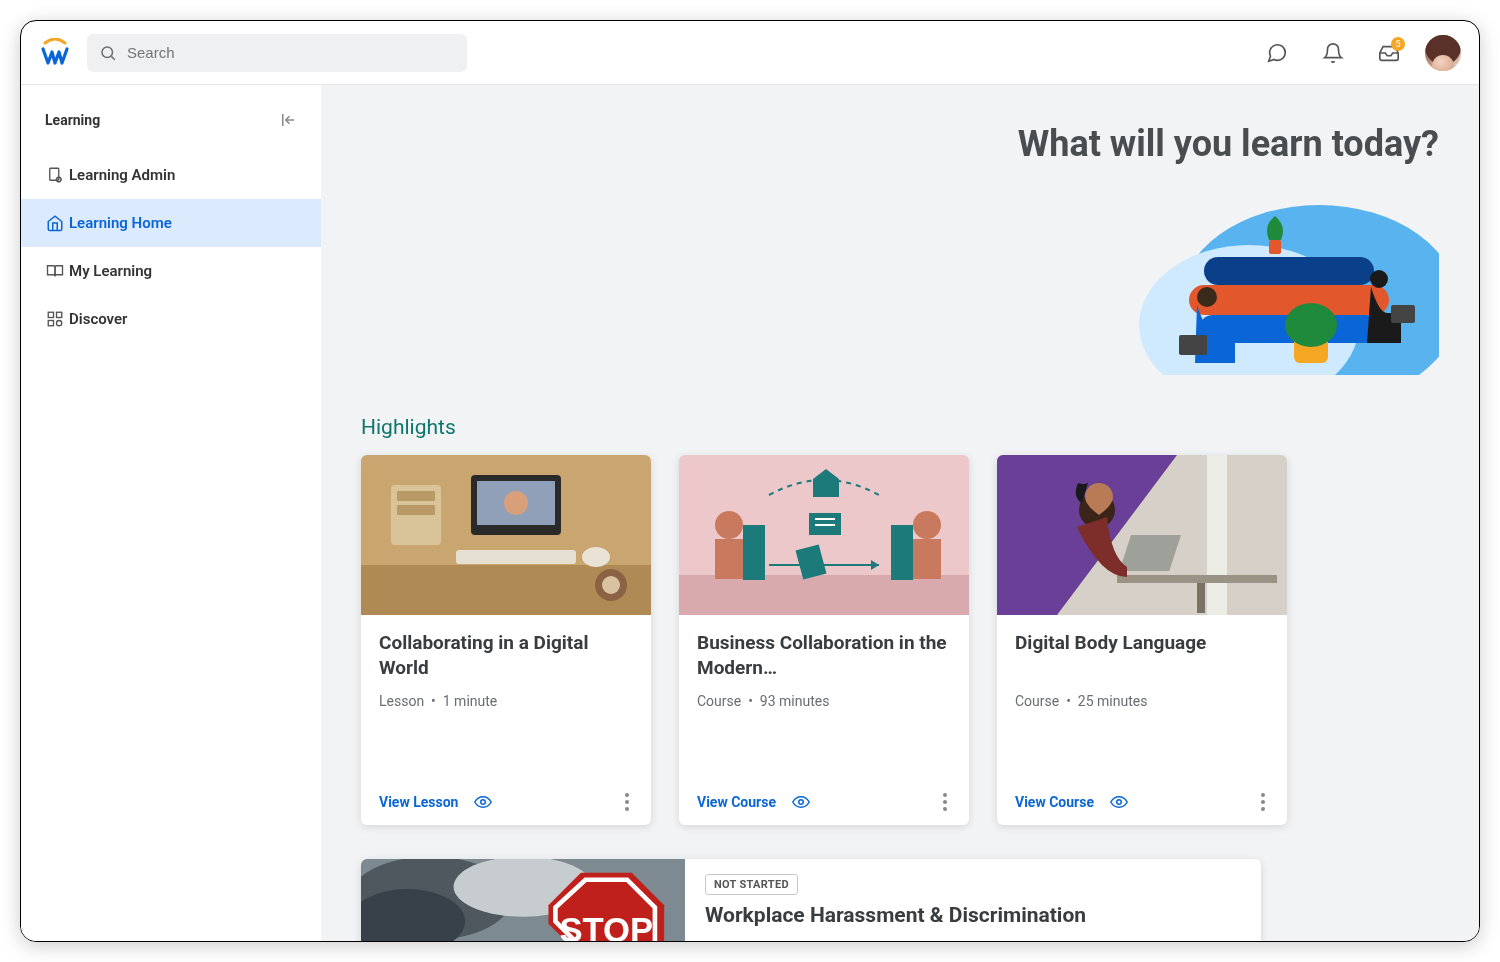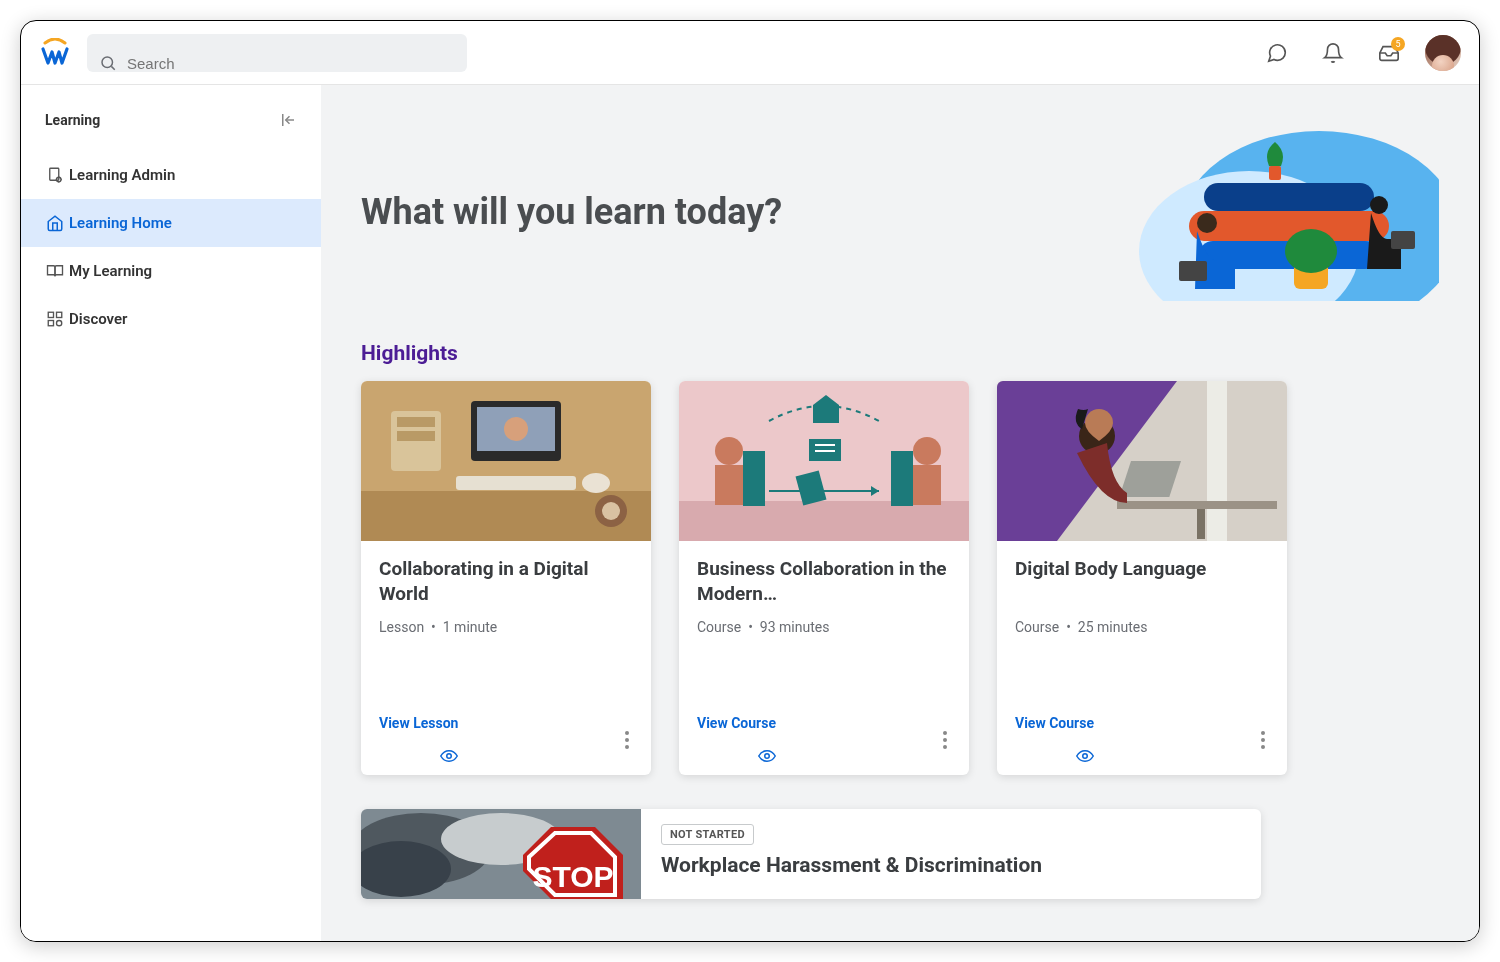--- a/index.html
+++ b/index.html
@@ -34,21 +34,21 @@
   }
   .logo {
     width: 32px; height: 32px;
     display: flex; align-items: center; justify-content: center;
   }
   .search {
     flex: 0 0 380px;
     height: 38px;
     background: #eef0f2;
     border-radius: 6px;
-    display: flex; align-items: flex-end;
+    display: flex; align-items: center;
     padding: 0 12px;
     gap: 10px;
     color: #6a6d73;
   }
   .search input {
     border: none; outline: none; background: transparent; font-size: 15px; color: #333; width: 100%;
   }
   .topbar-spacer { flex: 1; }
   .top-icon {
     width: 40px; height: 40px;
@@ -106,31 +106,32 @@
   }
   .nav-item .nav-icon { width:20px; height:20px; color:#555; display:flex; align-items:center; justify-content:center; }
   .nav-item.active {
     background:#dceafd; color:#0a66d6;
   }
   .nav-item.active .nav-icon { color:#0a66d6; }
   .main {
     flex:1; background:#f2f3f4; overflow: hidden; padding: 26px 40px 0 40px;
   }
   .hero {
-    display:flex; align-items:center; justify-content:space-between; gap:20px;
+    display:flex; align-items:flex-end; justify-content:space-between; gap:20px;
     margin-bottom: 40px;
+    flex-direction: column;
   }
   .hero-title {
     font-size: 36px; font-weight: 700; color:#4a4d50; margin-top:12px;
   }
   .hero-illustration {
     width: 320px; height: 190px; position: relative; flex-shrink:0;
   }
   .section-title {
-    font-size: 21px; font-weight: 700; color:#4c1d95; margin-bottom: 16px;
+    font-size: 21px; font-weight: 400; color:#0f766e; margin-bottom: 16px;
   }
   .cards {
     display:flex; gap:28px; margin-bottom: 34px;
   }
   .card {
     width: 290px; background:#fff; border-radius: 6px;
     box-shadow: 0 2px 8px rgba(0,0,0,0.12);
     display:flex; flex-direction:column; overflow:hidden;
     cursor:pointer;
   }
@@ -146,33 +147,33 @@
   }
   .card-meta {
     font-size: 14px; color:#6a6d73;
     margin-bottom: 70px;
   }
   .card-footer {
     margin-top:auto; display:flex; align-items:center; justify-content:space-between;
     padding-top:10px;
   }
   .view-link {
-    display:flex; align-items:flex-end; gap:16px;
-    color:#0a66d6; font-weight:700; font-size:14px;flex-direction:column;
+    display:flex; align-items:center; gap:16px;
+    color:#0a66d6; font-weight:700; font-size:14px;
   }
   .more-dots {
     color:#888; display:flex; flex-direction:column; gap:3px; align-items:center; padding:4px;
   }
   .more-dots span { width:4px; height:4px; border-radius:50%; background:#888; }
   .required-card {
     background:#fff; border-radius:6px; box-shadow: 0 2px 8px rgba(0,0,0,0.12);
     display:flex; overflow:hidden; width: 900px;
   }
   .required-img {
-    width: 280px; height: 90px; flex-shrink:0;
+    width: 324px; height: 90px; flex-shrink:0;
   }
   .required-body {
     padding: 14px 20px;
   }
   .status-pill {
     display:inline-block; border:1px solid #c7cacc; color:#555; font-size:11px; font-weight:700;
     padding:3px 8px; border-radius:3px; margin-bottom:8px; letter-spacing:0.3px;
   }
   .required-title {
     font-size:21px; font-weight:700; color:#3a3d40;

